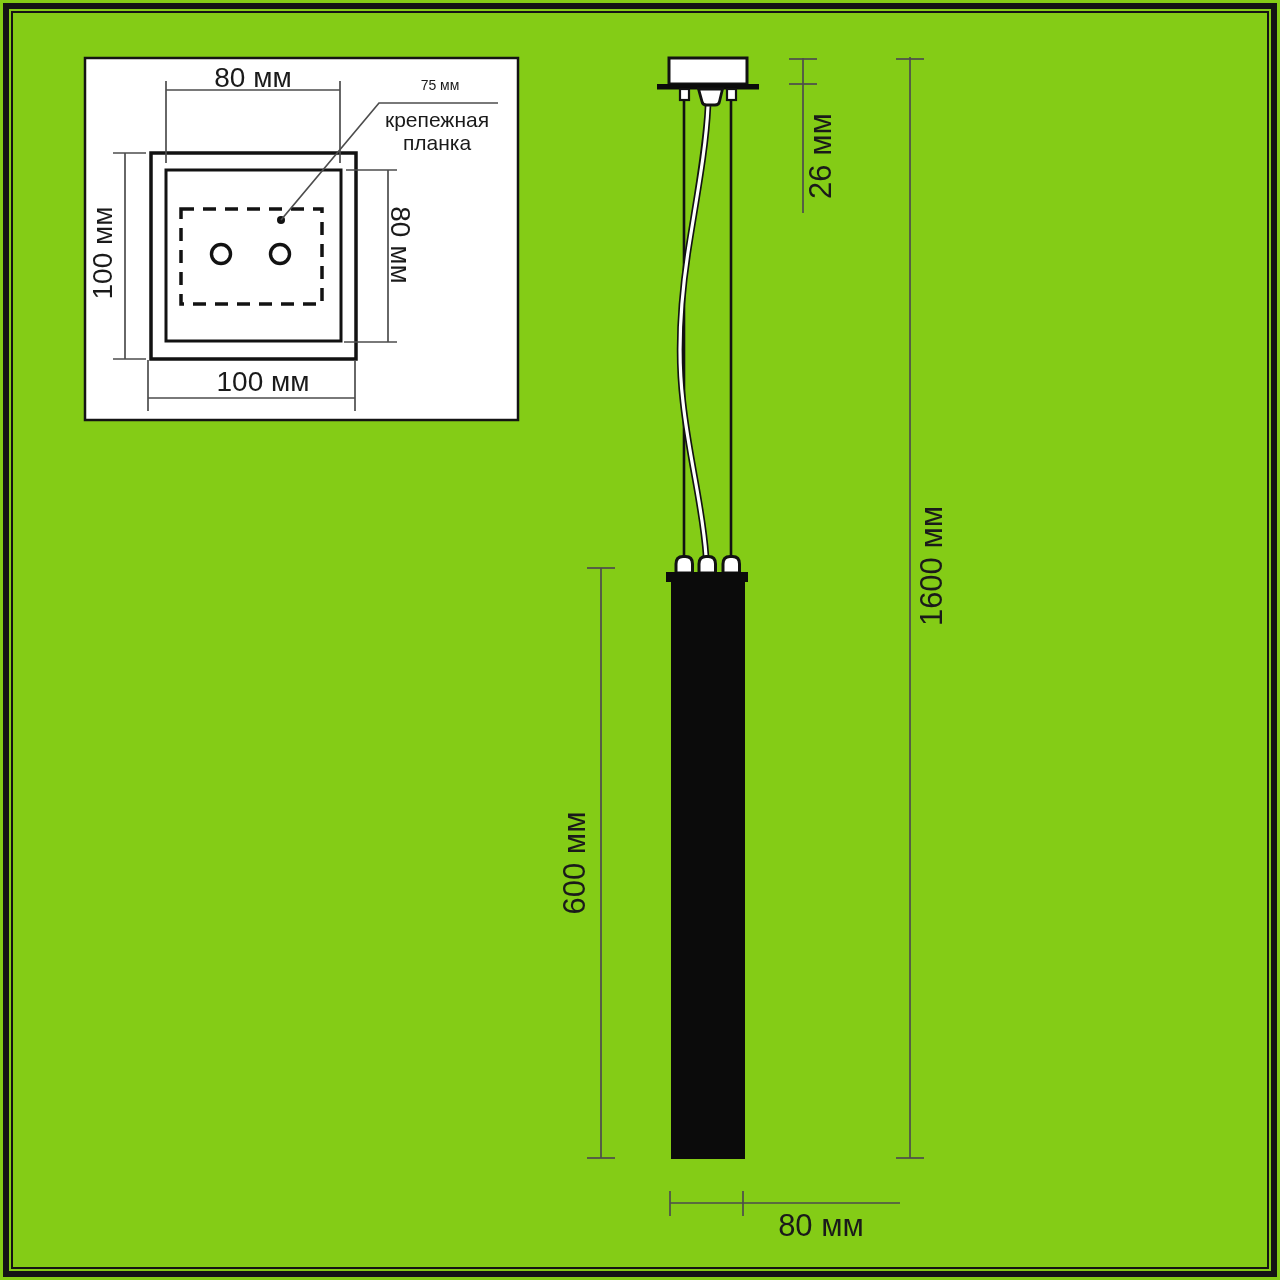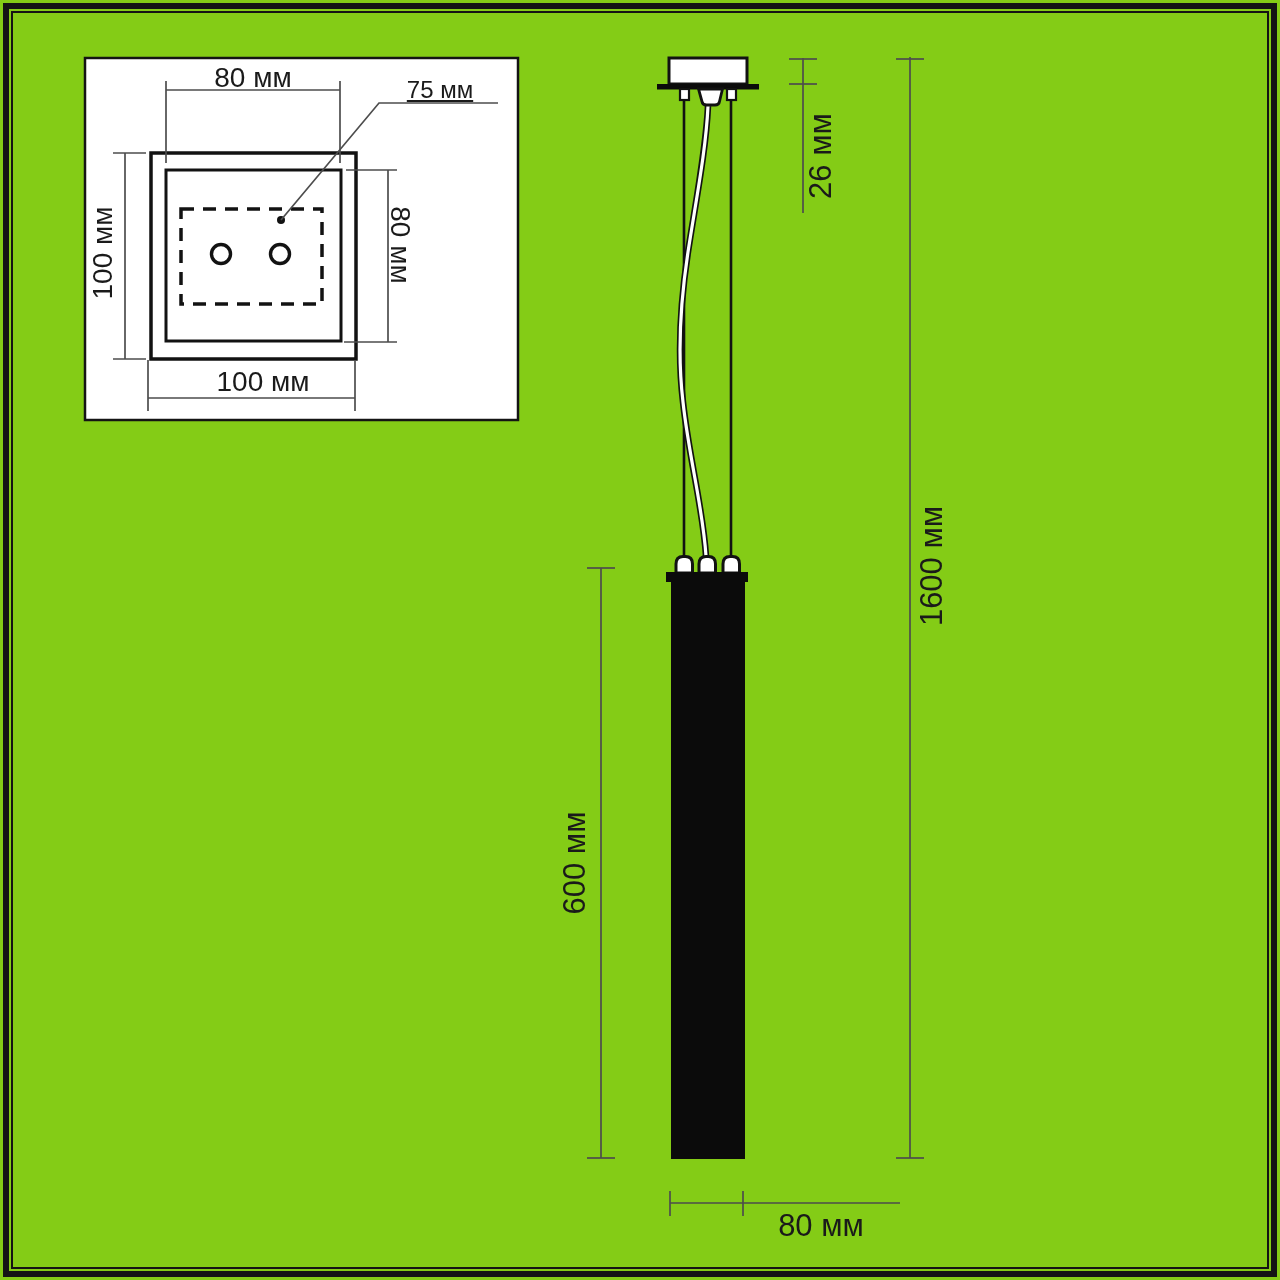--- a/index.html
+++ b/index.html
@@ -29,21 +29,21 @@
   }
   .dim-label {
     position: absolute;
     color: #1a1a1a;
     text-align: center;
     white-space: nowrap;
     line-height: 1.0;
   }
   .fs-main { font-size: 31px; }
   .fs-inset { font-size: 28px; }
-  .fs-note  { font-size: 24px; text-decoration: underline; }
+  .fs-note  { font-size: 14px; }
   .fs-note2 { font-size: 21px; line-height: 1.1; }
   .rot-ccw { transform: rotate(-90deg); }
   .rot-cw  { transform: rotate(90deg); }
 
   
   #lbl-inset-top    { left: 183px; top: 64px;  width: 140px; height: 30px; }
   #lbl-inset-left   { left: 19px;  top: 238px; width: 170px; height: 30px; }
   #lbl-inset-right  { left: 329px; top: 230px; width: 140px; height: 30px; }
   #lbl-inset-bottom { left: 178px; top: 368px; width: 170px; height: 30px; }
   #lbl-bracket-dim  { left: 380px; top: 78px;  width: 120px; height: 24px; }
@@ -132,19 +132,23 @@
       </g>
     </g>
   </svg>
 
   <div id="lbl-inset-top" class="dim-label fs-inset">80 мм</div>
   <div id="lbl-inset-left" class="dim-label fs-inset rot-ccw">100 мм</div>
   <div id="lbl-inset-right" class="dim-label fs-inset rot-cw">80 мм</div>
   <div id="lbl-inset-bottom" class="dim-label fs-inset">100 мм</div>
 
   <div id="lbl-bracket-dim" class="dim-label fs-note">75 мм</div>
+  <div id="lbl-bracket-name" class="dim-label fs-note2">
+    <div>крепежная</div>
+    <div>планка</div>
+  </div>
 
   <div id="lbl-dim-26" class="dim-label fs-main rot-ccw">26 мм</div>
   <div id="lbl-dim-1600" class="dim-label fs-main rot-ccw">1600 мм</div>
   <div id="lbl-dim-600" class="dim-label fs-main rot-ccw">600 мм</div>
   <div id="lbl-dim-80" class="dim-label fs-main">80 мм</div>
 
 </div>
 
 </body></html>

